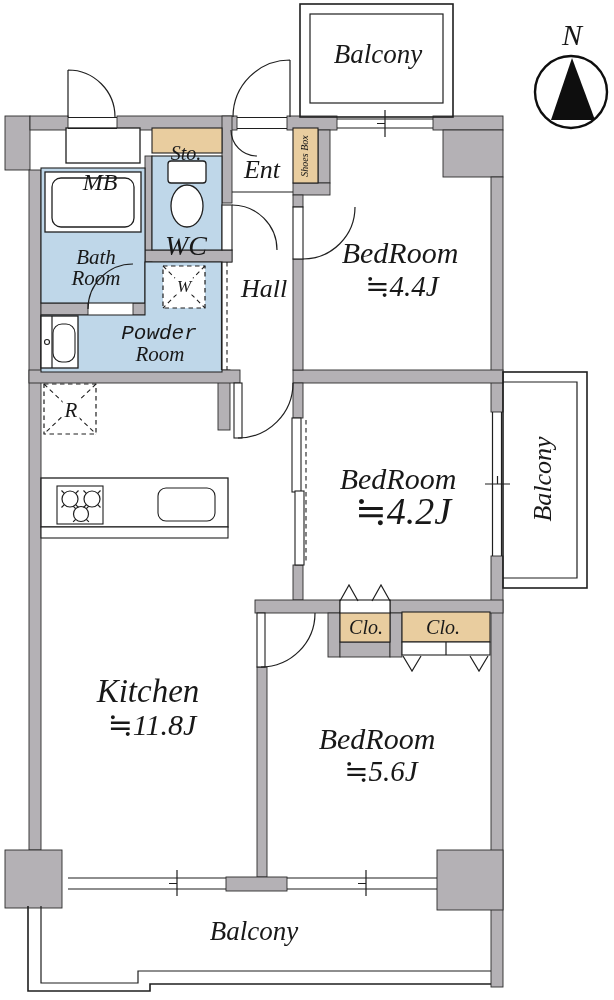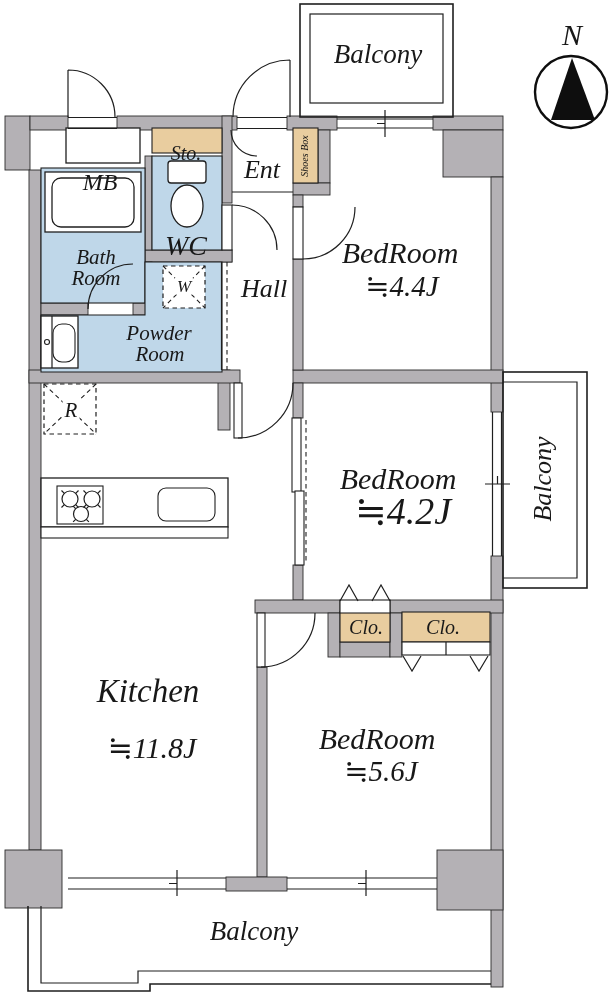--- a/index.html
+++ b/index.html
@@ -207,28 +207,28 @@
   <div class="lbl" style="left:378px;top:54px;font-size:27px;">Balcony</div>
   <div class="lbl" style="left:100px;top:146px;font-size:24px;margin-top:36px;">MB</div>
   <div class="lbl" style="left:186px;top:141px;font-size:20px;margin-top:12px;">Sto.</div>
   <div class="lbl" style="left:262px;top:170px;font-size:26px;">Ent</div>
   <div class="lbl rot" style="left:305px;top:156px;font-size:10px;">Shoes Box</div>
   <div class="lbl" style="left:186px;top:246px;font-size:28px;">WC</div>
   <div class="lbl" style="left:96px;top:257px;font-size:21px;">Bath</div>
   <div class="lbl" style="left:96px;top:278px;font-size:21px;">Room</div>
   <div class="lbl" style="left:264px;top:289px;font-size:26px;">Hall</div>
   <div class="lbl halo" style="left:184px;top:286px;font-size:17px;">W</div>
-  <div class="lbl" style="left:159px;top:333px;font-size:21px;">Powder</div>
+  <div class="lbl" style="left:159px;top:333px;font-size:21px;font-family:Liberation Mono, monospace;">Powder</div>
   <div class="lbl" style="left:160px;top:354px;font-size:21px;">Room</div>
   <div class="lbl halo" style="left:71px;top:410px;font-size:21px;">R</div>
   <div class="lbl" style="left:400px;top:253px;font-size:30px;">BedRoom</div>
   <div class="lbl" style="left:402px;top:286px;font-size:29px;">≒4.4J</div>
   <div class="lbl" style="left:398px;top:479px;font-size:30px;">BedRoom</div>
   <div class="lbl" style="left:403px;top:511px;font-size:38px;">≒4.2J</div>
   <div class="lbl rot" style="left:543px;top:479px;font-size:26px;">Balcony</div>
   <div class="lbl" style="left:366px;top:627px;font-size:20px;">Clo.</div>
   <div class="lbl" style="left:443px;top:627px;font-size:20px;">Clo.</div>
   <div class="lbl" style="left:148px;top:691px;font-size:33px;">Kitchen</div>
-  <div class="lbl" style="left:152px;top:748px;font-size:30px;">≒11.8J</div>
+  <div class="lbl" style="left:152px;top:725px;font-size:30px;">≒11.8J</div>
   <div class="lbl" style="left:377px;top:739px;font-size:30px;">BedRoom</div>
   <div class="lbl" style="left:381px;top:771px;font-size:29px;">≒5.6J</div>
   <div class="lbl" style="left:254px;top:931px;font-size:27px;">Balcony</div>
 </div>
 
 </body></html>

